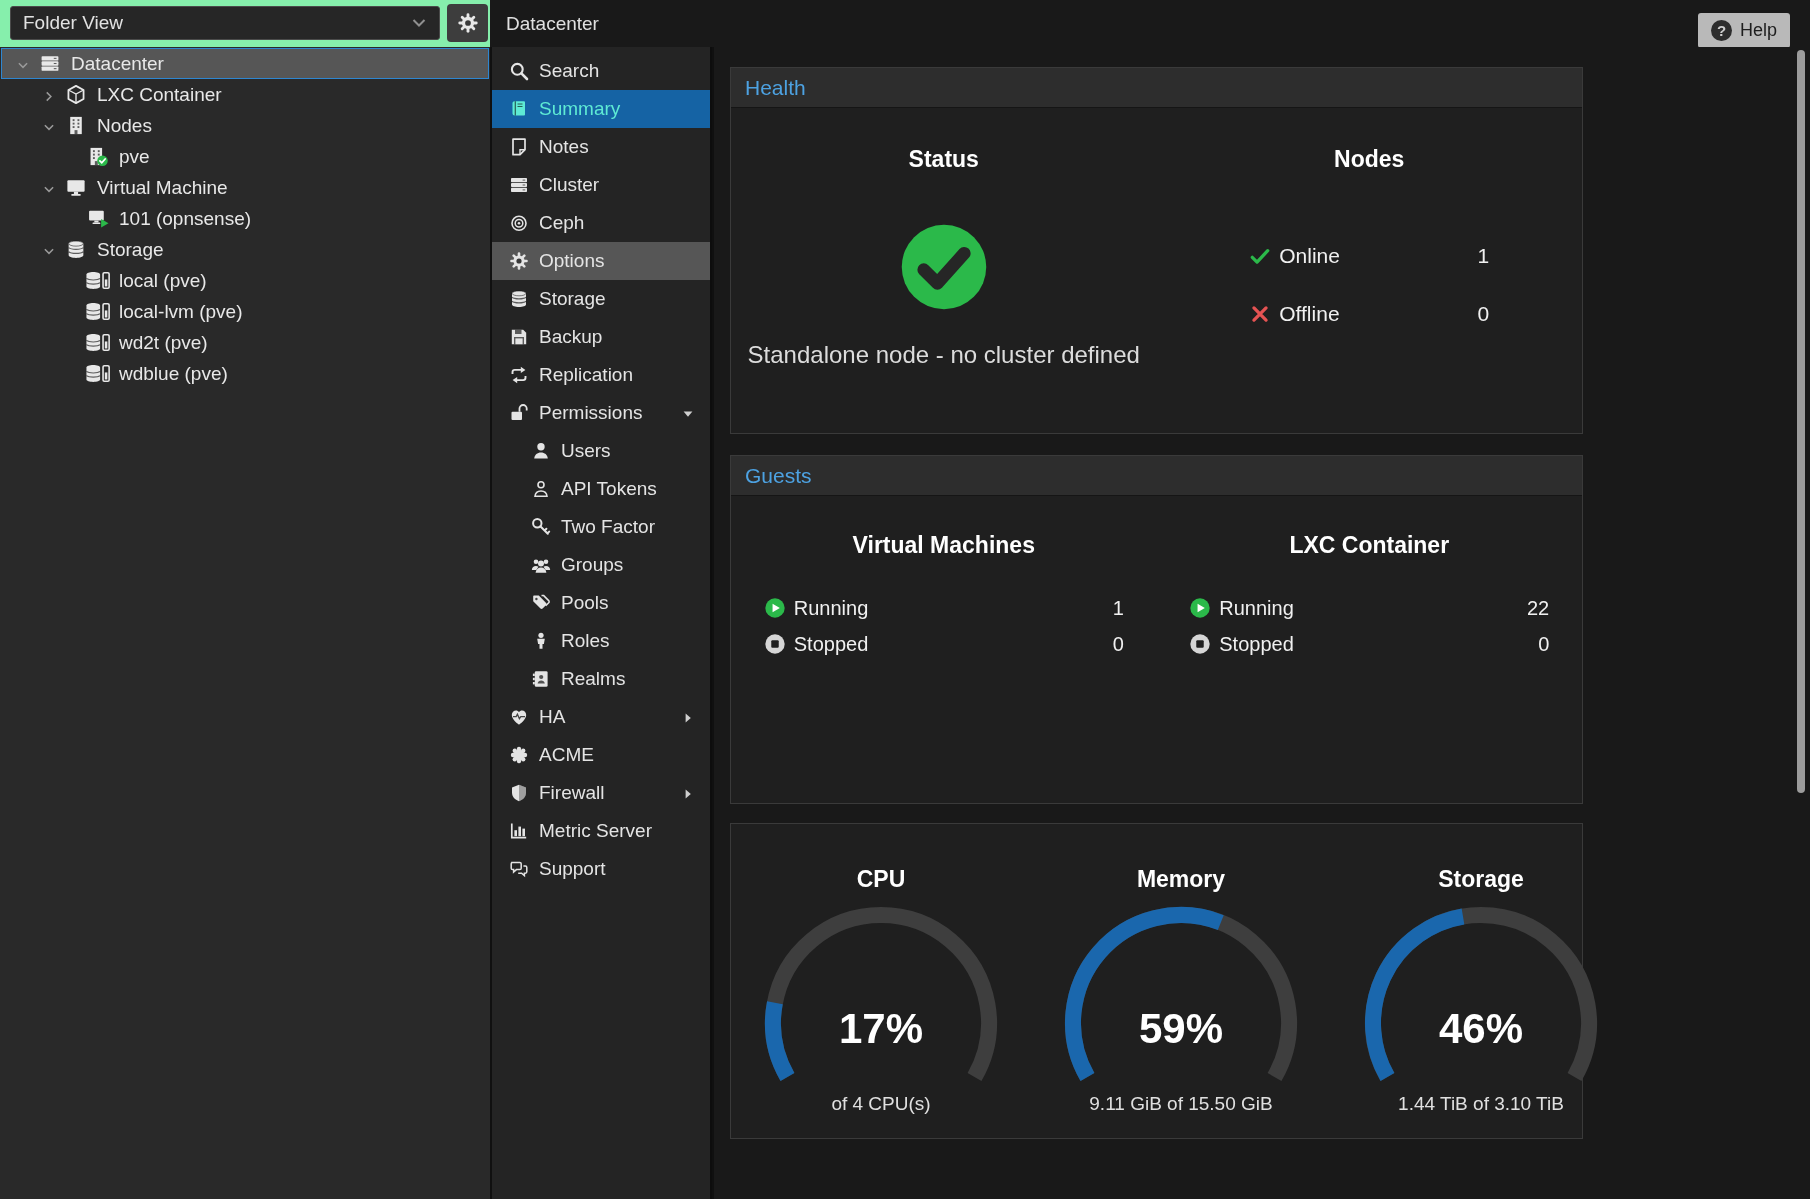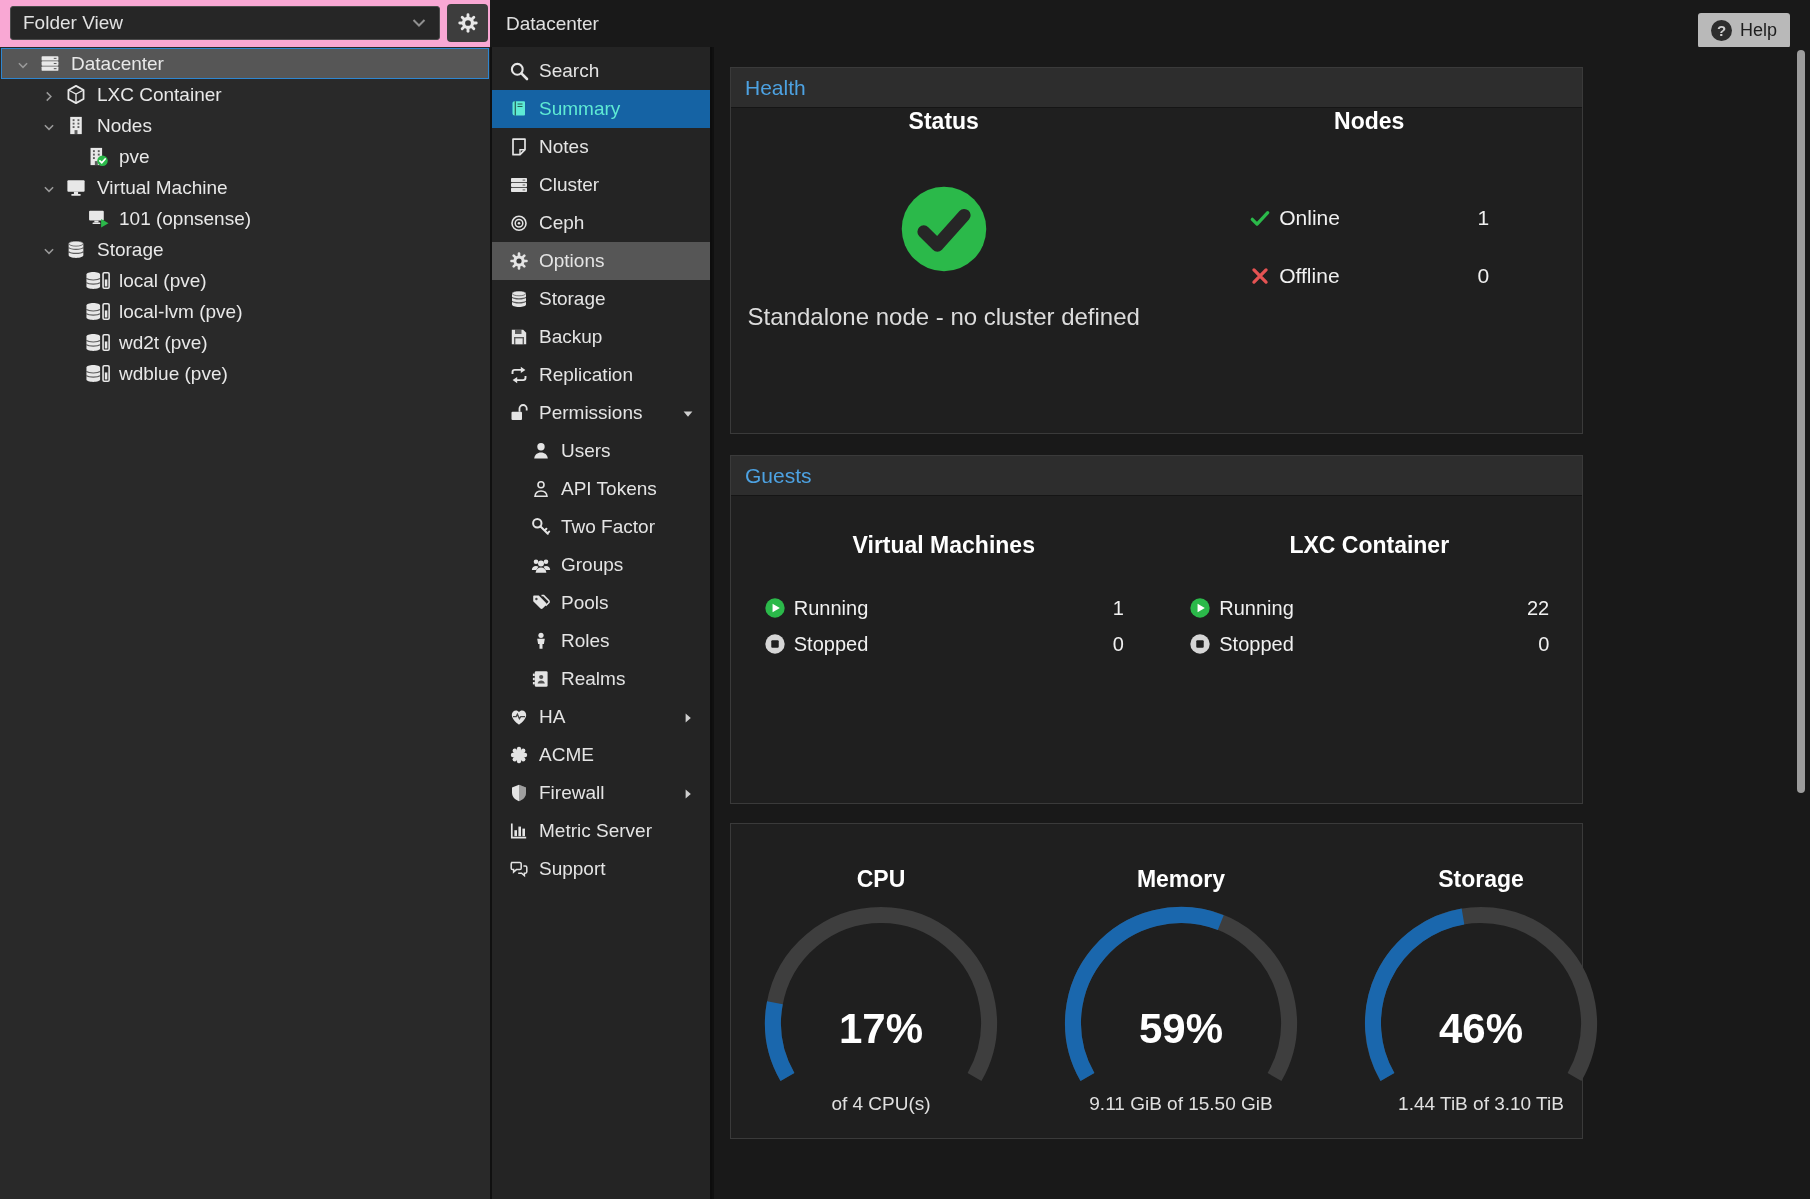--- a/index.html
+++ b/index.html
@@ -5,21 +5,21 @@
   :root{
     --accent-blue:#1563a4; --header-blue:#4da2e2; --green:#2bb94a; --red:#e55353;
     --gauge-track:#3e3e3e; --gauge-fill:#1a67ad; --sel-border:#2e86d0;
   }
   *{margin:0;padding:0;box-sizing:border-box}
   html,body{width:1810px;height:1199px}
   body{position:relative;overflow:hidden;background:#101010;font-family:"Liberation Sans",sans-serif;color:#e6e6e6;-webkit-font-smoothing:antialiased}
   .abs{position:absolute}
 
   
-  .left-header{left:0;top:0;width:490px;height:47px;background:#f9a8d4}
+  .left-header{left:0;top:0;width:490px;height:47px;background:#86efac}
   .combo{left:10px;top:6px;width:430px;height:34px;background:#262626;border:1px solid #4a4a4a;border-radius:3px;
          display:flex;align-items:center;padding:0 10px 0 12px;font-size:19px;color:#e2e2e2;cursor:default}
   .combo .grow{flex:1}
   .combo-chev{width:20px;height:20px;color:#8f8f8f}
   .gearbtn{left:447px;top:4px;width:41px;height:38px;background:#3d3d3d;border:none;border-radius:4px;color:#e8e8e8;
            display:flex;align-items:center;justify-content:center;cursor:pointer}
   .gearbtn .icn{width:22px;height:22px}
   .topbar{left:490px;top:0;width:1320px;height:47px;background:#191919}
   .tb-title{left:16px;top:0;height:47px;display:flex;align-items:center;font-size:19px;color:#e0e0e0}
   .helpbtn{right:20px;top:13px;height:35px;background:#b9b9b9;border:none;border-radius:3px;color:#1d1d1d;
@@ -55,21 +55,21 @@
   .panel{position:absolute;left:16px;width:853px;border:1px solid #3a3a3a}
   .panel-hd{height:40px;background:#2d2d2d;border-bottom:1px solid #151515;display:flex;align-items:center;
             padding-left:14px;font-size:21px;color:var(--header-blue)}
   .panel-bd{background:#1f1f1f}
   #p-health{top:20px}   #p-health .panel-bd{height:325px}
   #p-guests{top:408px}  #p-guests .panel-bd{height:307px}
   #p-resources{top:776px} #p-resources .panel-bd{height:314px}
 
   .cols{display:flex;height:100%}
   .col{flex:1;display:flex;flex-direction:column;align-items:center}
-  .colhead{font-size:23px;font-weight:bold;color:#fff}
+  .colhead{margin-top:38px;font-size:23px;font-weight:bold;color:#fff}
   .bigcheck{margin-top:50px;width:88px;height:88px}
   .bigcheck svg{width:88px;height:88px}
   .hmsg{margin-top:30px;font-size:24px;color:#dcdcdc}
   .hrows{margin-top:68px;width:240px;display:flex;flex-direction:column;gap:28px}
   .srow{display:flex;align-items:center;height:30px;font-size:21px}
   .srow .ric{width:22px;height:22px;margin-right:8px;flex:none}
   .srow .ric svg{width:22px;height:22px}
   .srow .rlabel{color:#f0f0f0}
   .srow .rval{margin-left:auto;color:#f0f0f0}
   #p-guests .colhead{margin-top:36px}

